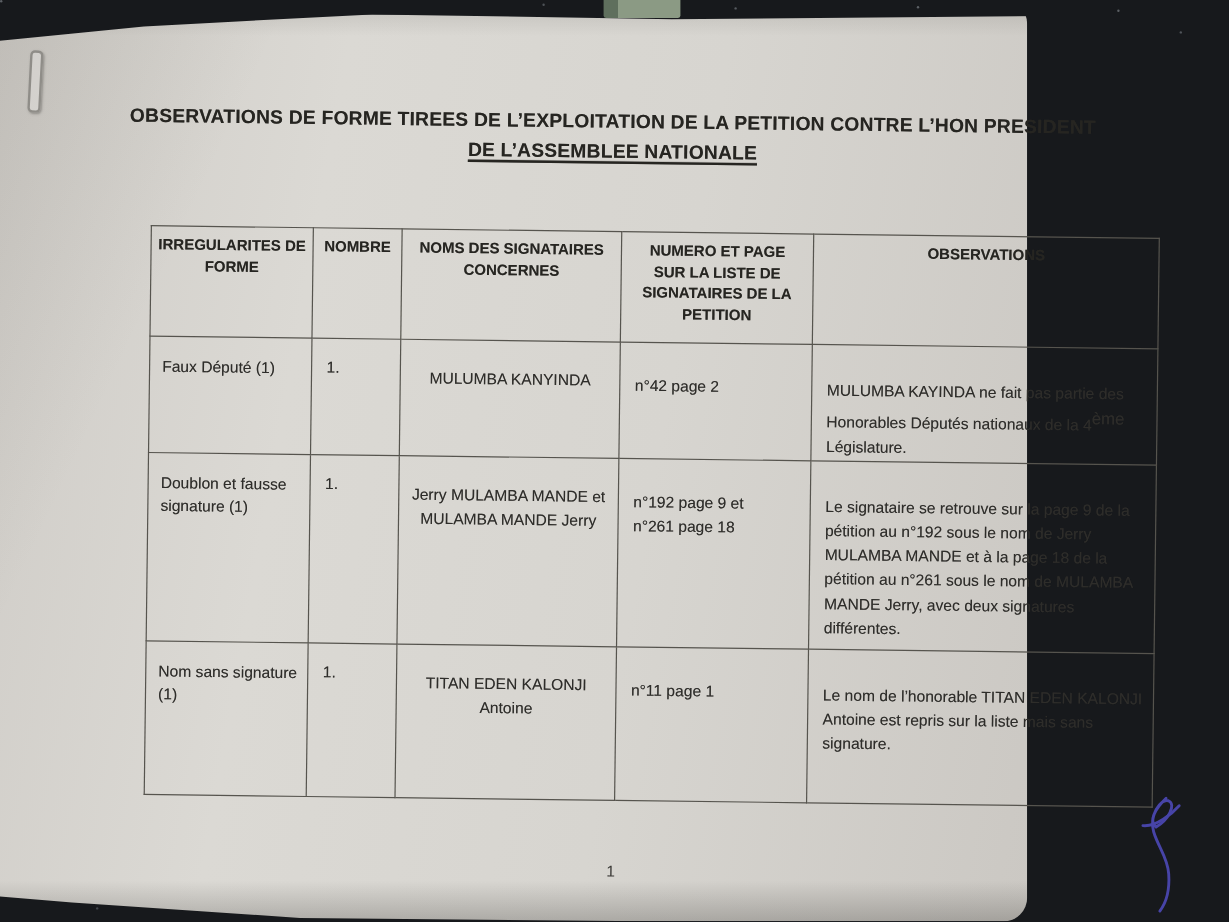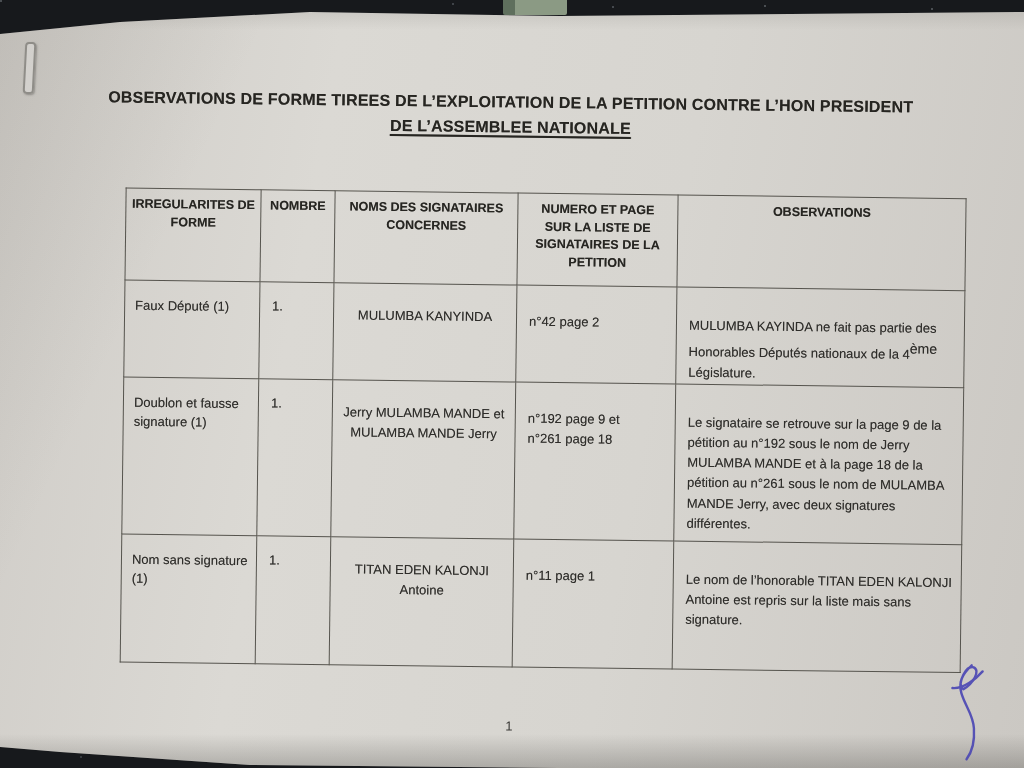--- a/index.html
+++ b/index.html
@@ -19,28 +19,29 @@
     left:0;top:0;
   }
   
   .desk-object{
     position:absolute;left:503px;top:0;width:64px;height:15px;
     background:linear-gradient(90deg,#5f6f5d 0 12px,#8b9a84 12px);
     border-radius:0 0 2px 2px;
   }
   
   .paper{
-    position:absolute;left:0;top:0;width:1024px;height:768px;
+    position:absolute;left:0;top:0;width:856px;height:768px;
     clip-path:polygon(0 34px,120px 22px,310px 12px,560px 16px,1024px 12px,
                       1024px 768px,560px 768px,250px 765px,60px 752px,0 747px);
     background:
       linear-gradient(0deg, rgba(70,68,64,.30), rgba(70,68,64,0) 34px),
       linear-gradient(180deg, rgba(96,94,88,.22), rgba(96,94,88,0) 30px),
       linear-gradient(115deg, rgba(110,107,100,.16), rgba(110,107,100,0) 20%),
       linear-gradient(100deg,#cfccc7 0%,#dbd9d4 30%,#d7d5d0 62%,#cbc8c3 100%);
+    border-radius: 20px;
   }
   
   .staple{
     position:absolute;left:24px;top:42px;width:7px;height:48px;
     border:2px solid #8f8d88;border-radius:4px;
     background:rgba(255,255,255,.25);
     transform:rotate(3deg);
     box-shadow:1px 1px 2px rgba(90,88,84,.5);
   }
   

